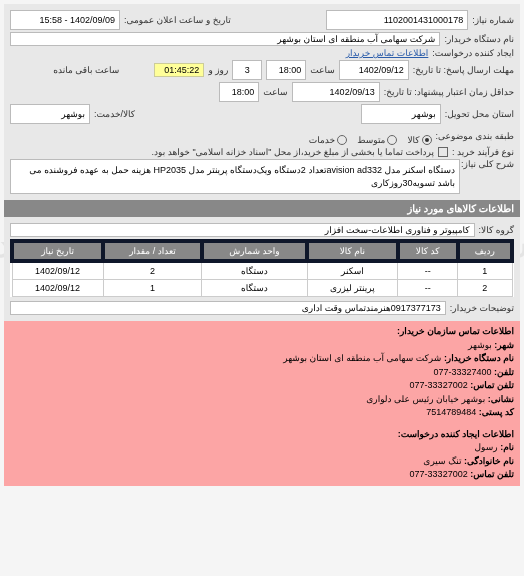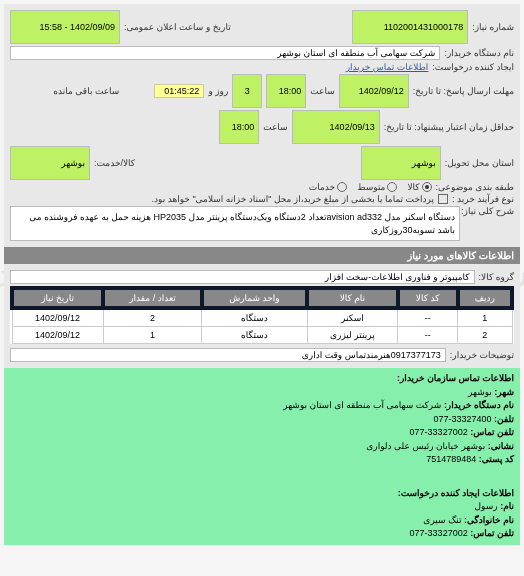--- a/index.html
+++ b/index.html
@@ -66,41 +66,42 @@
 }
 .value-box {
   background: #fff;
   border: 1px solid #bbb;
   padding: 1px 4px;
   font-size: 9px;
   min-height: 14px;
   flex: 1;
 }
 .value-box-short {
-  background: #bef264;
+  background: #ffffff;
   border: 1px solid #bbb;
-  padding: 11px 4px;
+  padding: 4px 4px;
   font-size: 9px;
   min-height: 14px;
 }
 .info-link {
   color: #2a5caa;
   text-decoration: underline;
   font-size: 9px;
   cursor: pointer;
 }
 .radio-group {
   display: flex;
   gap: 10px;
   align-items: center;
 }
 .radio-item {
   display: flex;
   align-items: center;
   gap: 2px;
+  margin-top: 9px;
 }
 .radio {
   width: 10px;
   height: 10px;
   border: 1px solid #666;
   border-radius: 50%;
   display: inline-block;
   position: relative;
 }
 .radio.checked::after {
@@ -138,21 +139,21 @@
   padding: 3px 4px;
   border: 4px solid #0f172a;
   font-weight: normal;
 }
 td {
   padding: 3px 4px;
   border: 1px solid #ccc;
   text-align: center;
 }
 .contact-section {
-  background: #86efac;
+  background: #fca5a5;
   padding: 4px 6px;
   font-size: 9px;
   line-height: 1.5;
 }
 .contact-section .label-bold {
   font-weight: bold;
 }
 .yellow-box {
   background: #ffff99;
   border: 1px solid #cc9;
@@ -164,21 +165,21 @@
 <body>
 
 <div class="watermark">سامانه هوشمند مناقصات پارس نماد</div>
 <div class="watermark-phone">۰۲۱-۸۸۹۶۲۰۰۰</div>
 
 <div class="container">
 
   <div class="section-body">
     <div class="row">
       <span class="label">شماره نیاز:</span>
-      <span class="value-box-short" style="width:116px">1102001431000178</span>
+      <span class="value-box-short" style="width:142px">1102001431000178</span>
       <span style="flex:1"></span>
       <span class="label">تاریخ و ساعت اعلان عمومی:</span>
       <span class="value-box-short" style="width:110px">1402/09/09 - 15:58</span>
     </div>
 
     <div class="row">
       <span class="label">نام دستگاه خریدار:</span>
       <span class="value-box">شرکت سهامی آب منطقه ای استان بوشهر</span>
     </div>
 
@@ -289,18 +290,18 @@
   </div>
 
   <div class="contact-section">
     <div class="label-bold">اطلاعات تماس سازمان خریدار:</div>
     <div><span class="label-bold">شهر:</span> <span>بوشهر</span></div>
     <div><span class="label-bold">نام دستگاه خریدار:</span> <span>شرکت سهامی آب منطقه ای استان بوشهر</span></div>
     <div><span class="label-bold">تلفن:</span> <span>33327400-077</span></div>
     <div><span class="label-bold">تلفن تماس:</span> <span>33327002-077</span></div>
     <div><span class="label-bold">نشانی:</span> <span>بوشهر خیابان رئیس علی دلواری</span></div>
     <div><span class="label-bold">کد پستی:</span> <span>7514789484</span></div>
-    <div class="label-bold" style="margin-top:20px">اطلاعات ایجاد کننده درخواست:</div>
+    <div class="label-bold" style="margin-top:8px">اطلاعات ایجاد کننده درخواست:</div>
     <div><span class="label-bold">نام:</span> <span>رسول</span></div>
     <div><span class="label-bold">نام خانوادگی:</span> <span>تنگ سیری</span></div>
     <div><span class="label-bold">تلفن تماس:</span> <span>33327002-077</span></div>
   </div>
 </div>
 
 </body></html>

